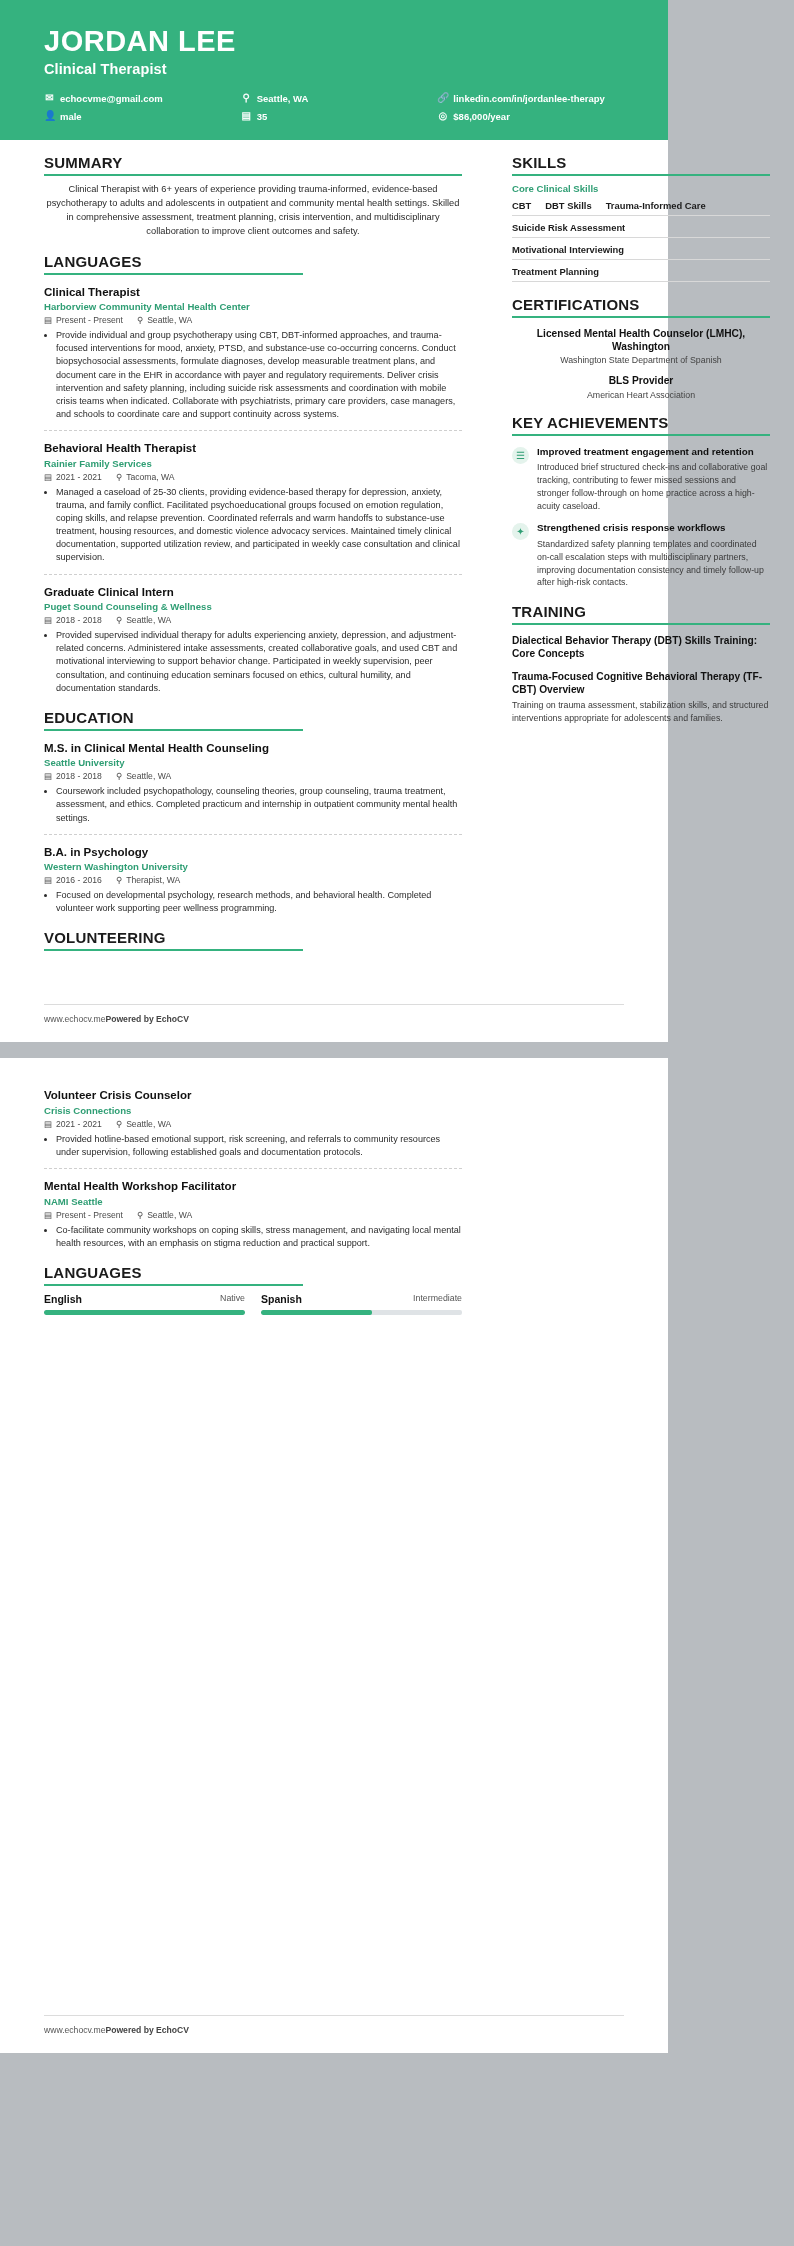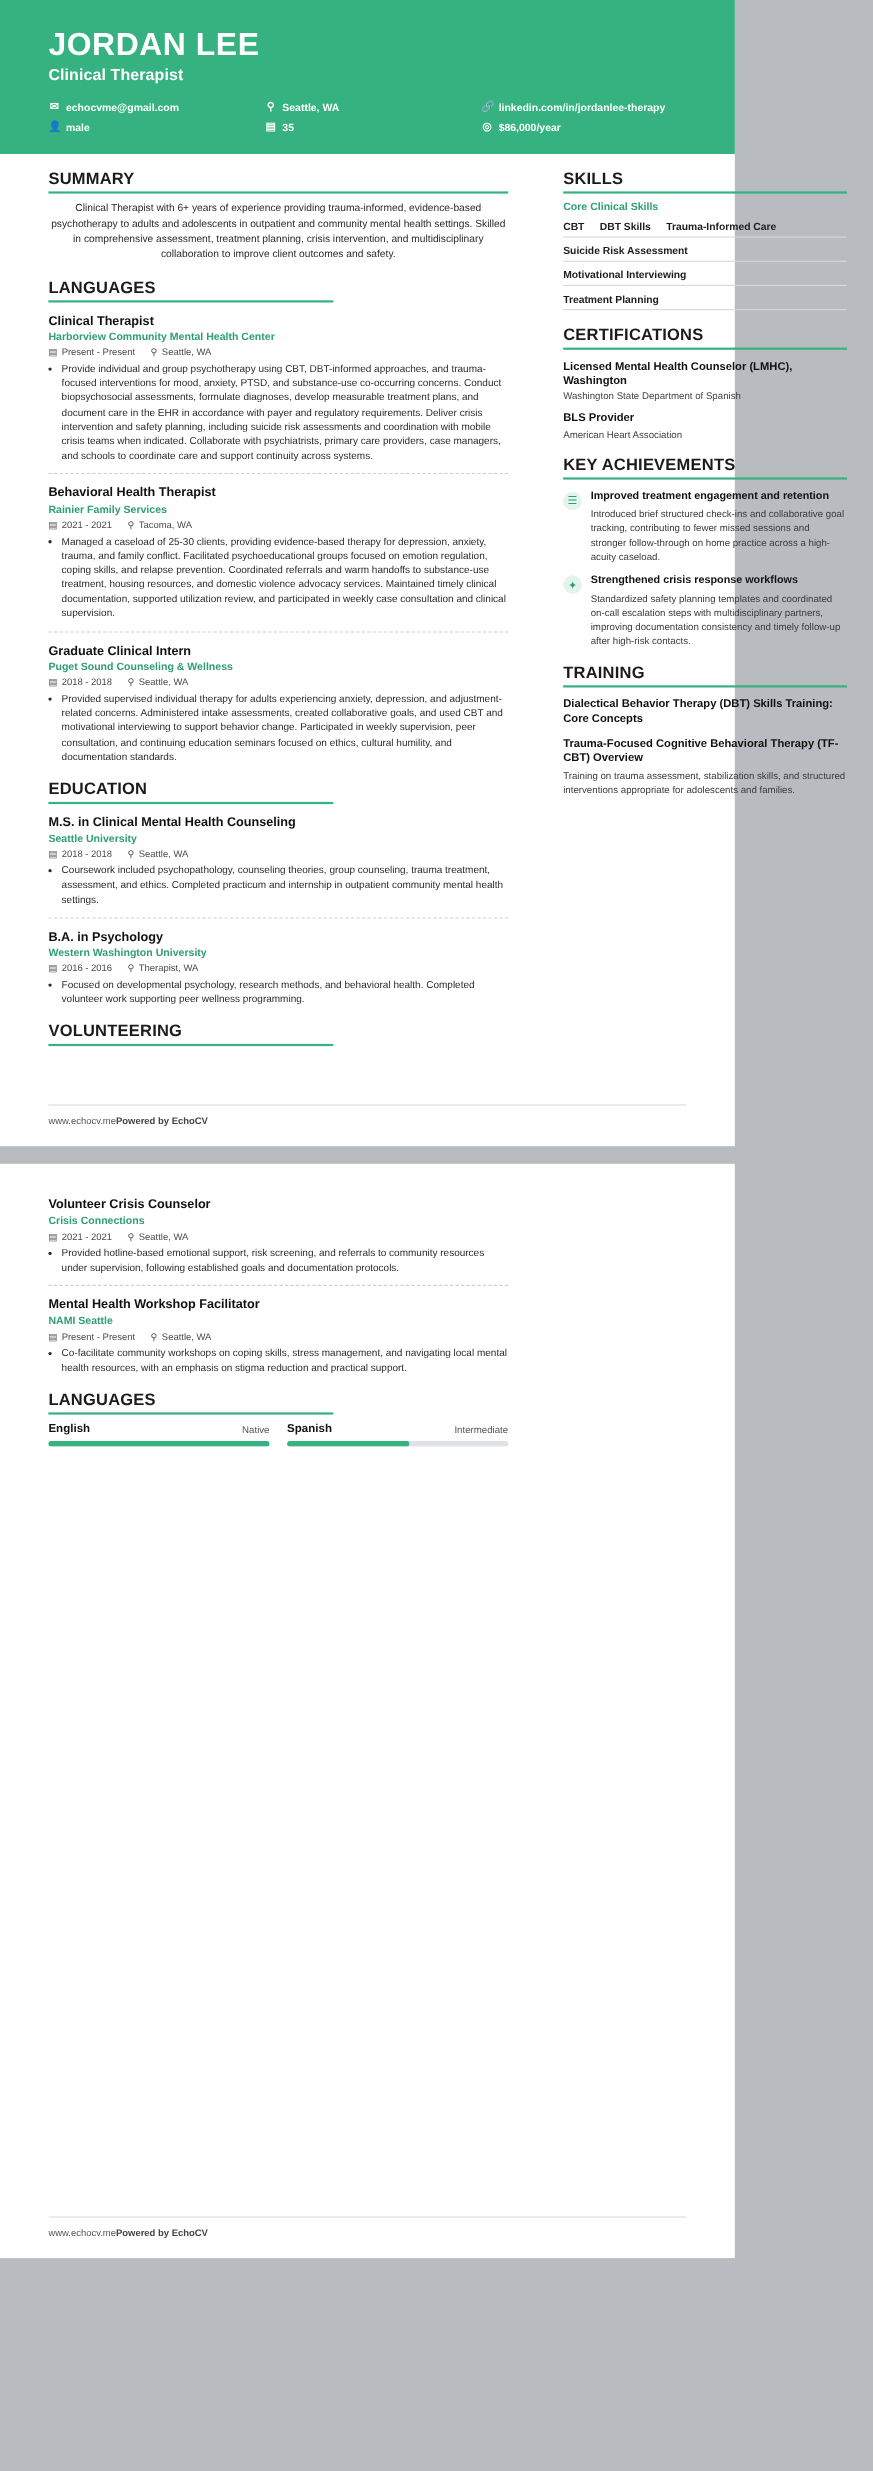--- a/index.html
+++ b/index.html
@@ -136,21 +136,21 @@
     border-bottom: 1px solid #d8d8d8;
     padding-bottom: 4px;
   }
   .skill-row.last { }
   .skill-chip {
     font-size: 9.4px;
     font-weight: bold;
     color: #1c1c1c;
   }
 
-  .cert { margin-top: 9px; }
+  .cert { margin-top: 9px; text-align: center; }
   .cert:first-of-type { margin-top: 2px; }
   .cert-title { font-size: 10.2px; font-weight: bold; color: #111; line-height: 1.3; }
   .cert-sub { font-size: 8.8px; color: #444; margin-top: 2px; }
 
   .ach { display: flex; gap: 8px; margin-top: 10px; }
   .ach:first-of-type { margin-top: 3px; }
   .ach-ic {
     width: 17px; height: 17px; flex: 0 0 17px;
     border-radius: 50%;
     background: #e4f3ec;
@@ -163,21 +163,21 @@
   .ach-desc { font-size: 8.8px; color: #3a3a3a; line-height: 1.45; margin-top: 3px; }
 
   .train { margin-top: 9px; }
   .train:first-of-type { margin-top: 2px; }
   .train-title { font-size: 10.2px; font-weight: bold; color: #111; line-height: 1.3; }
   .train-desc { font-size: 8.8px; color: #3a3a3a; line-height: 1.45; margin-top: 3px; }
 
   
   .lang-wrap { display: flex; gap: 16px; margin-top: 4px; }
   .lang { flex: 1; }
-  .lang-head { display: flex; justify-content: space-between; align-items: flex-end; gap: 25px; }
+  .lang-head { display: flex; justify-content: space-between; align-items: flex-start; gap: 25px; }
   .lang-name { font-size: 10.5px; font-weight: bold; color: #111; }
   .lang-level { font-size: 8.8px; color: #555; }
   .lang-bar {
     height: 5px;
     background: #dfe3e6;
     border-radius: 2px;
     margin-top: 5px;
     overflow: hidden;
   }
   .lang-fill { height: 100%; background: #35b27f; border-radius: 2px; }

